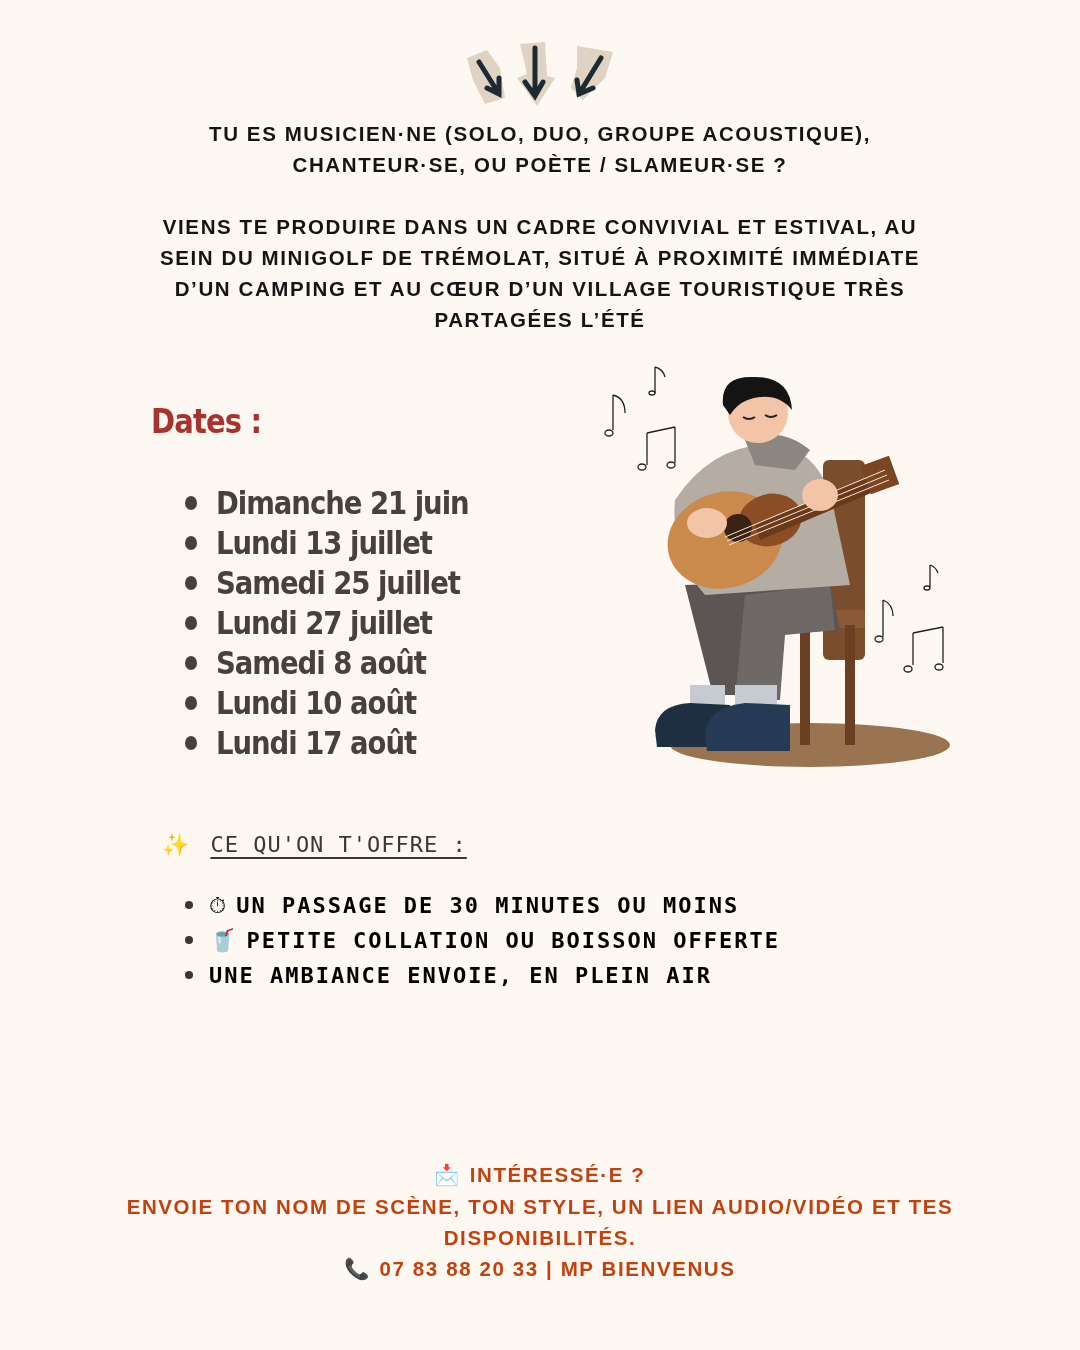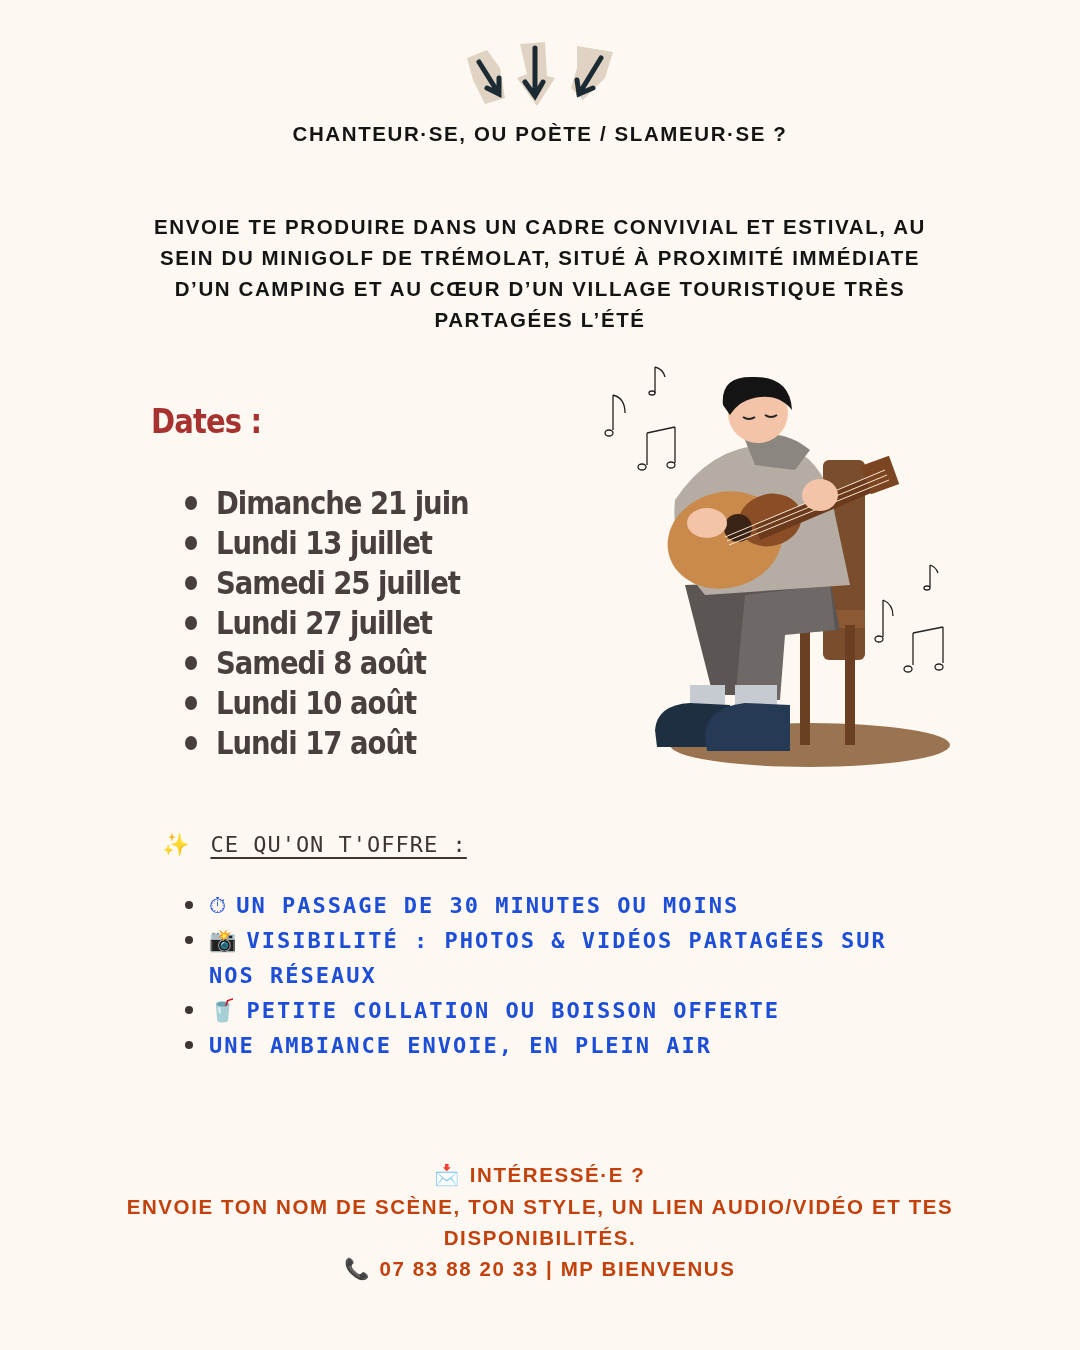--- a/index.html
+++ b/index.html
@@ -29,21 +29,21 @@
   .bullet { width: 14px; height: 14px; border-radius: 50%; background: #4a3f3f; margin-right: 22px; flex: none; }
   .illustration { position: absolute; left: 595px; top: 355px; width: 365px; height: 415px; }
   .offer-title {
     position: absolute; left: 162px; top: 832px; font-family: "DejaVu Sans Mono", monospace; font-size: 22px;
     color: #3e3434; letter-spacing: 1px; display: flex; align-items: center;
   }
   .offer-title .lbl { text-decoration: underline; text-underline-offset: 5px; margin-left: 20px; }
   .spark { color: #f2c230; font-size: 22px; }
   .offer-list { position: absolute; left: 185px; top: 888px; width: 740px; margin: 0; padding: 0; list-style: none; }
   .offer-list li {
-    font-family: "DejaVu Sans Mono", monospace; font-size: 22px; line-height: 35px; color: #1d4ed8;
+    font-family: "DejaVu Sans Mono", monospace; font-size: 22px; line-height: 35px; color: #000000;
     letter-spacing: 2px; display: flex; align-items: flex-start; font-weight: 700;
   }
   .offer-list .b { width: 8px; height: 8px; border-radius: 50%; background: #3e3434; margin: 13px 16px 0 0; flex: none; }
   .emoji { font-family: "DejaVu Sans", sans-serif; font-weight: 400; margin-right: 8px; }
   .contact {
     position: absolute; left: 60px; width: 960px; top: 1159px; text-align: center;
     font-family: "Liberation Sans", sans-serif; font-weight: 700; font-size: 20.5px; letter-spacing: 1.6px;
     line-height: 31px; color: #c2410c;
   }
   .contact .emoji { font-weight: 400; }
@@ -56,25 +56,26 @@
   <polygon points="55,6 80,4 82,38 90,40 72,68 52,40 62,36" fill="#e0d3c3"></polygon>
   <polygon points="112,8 148,14 140,40 118,62 106,50 112,30" fill="#e0d3c3"></polygon>
   <g stroke="#1c2a33" stroke-width="5" fill="none" stroke-linecap="round">
     <path d="M14,24 L34,56 M22,50 L34,56 L34,40"></path>
     <path d="M70,10 L70,58 M60,44 L70,58 L78,44"></path>
     <path d="M136,20 L114,56 M112,42 L114,56 L128,50"></path>
   </g>
 </svg>
 
 <div class="intro intro1">
+  <div>TU ES MUSICIEN·NE (SOLO, DUO, GROUPE ACOUSTIQUE),</div>
   <div>CHANTEUR·SE, OU POÈTE / SLAMEUR·SE ?</div>
 </div>
 
 <div class="intro intro2">
-  <div>ENVOIE TE PRODUIRE DANS UN CADRE CONVIVIAL ET ESTIVAL, AU</div>
+  <div>VIENS TE PRODUIRE DANS UN CADRE CONVIVIAL ET ESTIVAL, AU</div>
   <div>SEIN DU MINIGOLF DE TRÉMOLAT, SITUÉ À PROXIMITÉ IMMÉDIATE</div>
   <div>D’UN CAMPING ET AU CŒUR D’UN VILLAGE TOURISTIQUE TRÈS</div>
   <div>PARTAGÉES L’ÉTÉ</div>
 </div>
 
 <div class="dates-title">Dates :</div>
 
 <ul class="dates-list">
   <li>
       <span class="bullet"></span>
@@ -168,24 +169,20 @@
   <span class="lbl">CE QU'ON T'OFFRE :</span>
 </div>
 
 <ul class="offer-list">
   <li>
       <span class="b"></span>
       <span><span class="emoji">⏱</span><span>UN PASSAGE DE 30 MINUTES OU MOINS</span></span>
     </li>
   <li>
       <span class="b"></span>
-      <span><span class="emoji">📸</span><span>VISIBILITÉ : PHOTOS &amp; VIDÉOS PARTAGÉES SUR NOS RÉSEAUX</span></span>
-    </li>
-  <li>
-      <span class="b"></span>
       <span><span class="emoji">🥤</span><span>PETITE COLLATION OU BOISSON OFFERTE</span></span>
     </li>
   <li>
       <span class="b"></span>
       <span>UNE AMBIANCE ENVOIE, EN PLEIN AIR</span>
     </li>
 </ul>
 
 <div class="contact">
   <div><span class="emoji">📩</span><span>INTÉRESSÉ·E ?</span></div>

